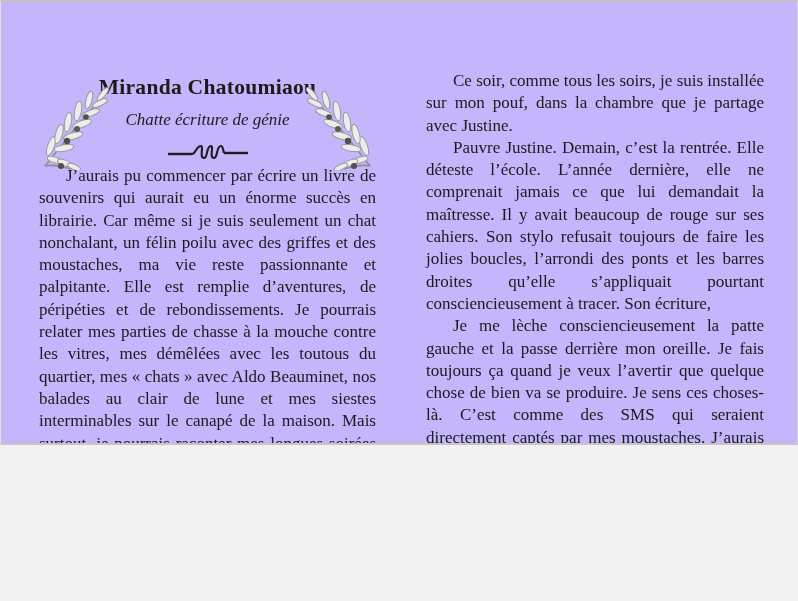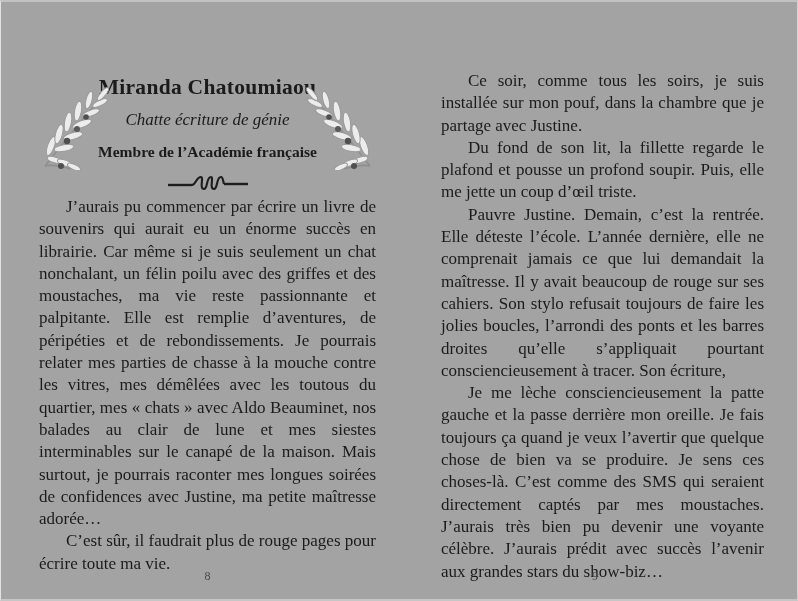--- a/index.html
+++ b/index.html
@@ -1,19 +1,19 @@
 <!DOCTYPE html>
 <html lang="fr"><head>
 <meta charset="utf-8">
 <style>
   html,body{margin:0;padding:0;background:#f2f2f2;}
   .book{
     position:relative;
-    width:798px;height:601px;
-    background:#a3a3a3;
+    width:798px;height:445px;
+    background:#c4b5fd;
     box-sizing:border-box;
     border-top:2px solid #c2c2c2;
     border-bottom:2px solid #c6c6c6;
     border-left:1px solid #e2e2e2;
     border-right:1px solid #d5d5d5;
     font-family:"Liberation Serif","DejaVu Serif",serif;
     color:#1b1b1b;
     overflow:hidden;
   }
   .page-left{position:absolute;left:38px;top:72px;width:337px;}
@@ -29,21 +29,21 @@
   .body-text{}
   .body-text p{
     margin:0;
     font-size:17px;
     line-height:22.3px;
     text-align:justify;
     text-indent:27px;
     hyphens:auto;
     -webkit-hyphens:auto;
   }
-  .page-right .body-text{margin-top:0;margin-left:15px;}
+  .page-right .body-text{margin-top:0;}
   .folio{
     position:absolute;top:567px;
     text-align:center;font-size:12px;color:#4a4a4a;
   }
   .folio-left{left:38px;width:337px;}
   .folio-right{left:425px;width:338px;}
 </style>
 </head>
 <body>
 
@@ -77,21 +77,20 @@
             <circle cx="30" cy="55" r="3.2" fill="#4f4f4f"></circle>
             <circle cx="40" cy="43" r="3" fill="#5a5a5a"></circle>
             <circle cx="49" cy="31" r="2.8" fill="#4f4f4f"></circle>
             <circle cx="24" cy="80" r="3" fill="#4f4f4f"></circle>
           </g>
         </svg>
       </span>
 
       <h1 class="title">Miranda Chatoumiaou</h1>
       <p class="subtitle">Chatte écriture de génie</p>
-      <p class="membership">Membre de l’Académie française</p>
 
       <span class="branch branch-right">
         <svg viewBox="0 0 84 84" width="84" height="84" aria-hidden="true">
           <g stroke="#8f8f8f" fill="none" stroke-width="1.6">
             <path d="M8 80 C 22 62, 40 40, 64 12"></path>
             <path d="M8 80 C 16 78, 24 80, 34 83"></path>
           </g>
           <g fill="#ececec" stroke="#9a9a9a" stroke-width="1">
             <ellipse cx="14" cy="60" rx="10" ry="3.4" transform="rotate(-70 14 60)"></ellipse>
             <ellipse cx="27" cy="62" rx="10" ry="3.4" transform="rotate(-10 27 62)"></ellipse>
@@ -128,21 +127,20 @@
 
     <div class="body-text">
         <p>J’aurais pu commencer par écrire un livre de souvenirs qui aurait eu un énorme succès en librairie. Car même si je suis seulement un chat nonchalant, un félin poilu avec des griffes et des moustaches, ma vie reste passionnante et palpitante. Elle est remplie d’aventures, de péripéties et de rebondissements. Je pourrais relater mes parties de chasse à la mouche contre les vitres, mes démêlées avec les toutous du quartier, mes « chats » avec Aldo Beauminet, nos balades au clair de lune et mes siestes interminables sur le canapé de la maison. Mais surtout, je pourrais raconter mes longues soirées de confidences avec Justine, ma petite maîtresse adorée…</p>
         <p>C’est sûr, il faudrait plus de rouge pages pour écrire toute ma vie.</p>
       </div>
   </div>
 
   <div class="page-right">
     <div class="body-text">
         <p>Ce soir, comme tous les soirs, je suis installée sur mon pouf, dans la chambre que je partage avec Justine.</p>
-        <p>Du fond de son lit, la fillette regarde le plafond et pousse un profond soupir. Puis, elle me jette un coup d’œil triste.</p>
         <p>Pauvre Justine. Demain, c’est la rentrée. Elle déteste l’école. L’année dernière, elle ne comprenait jamais ce que lui demandait la maîtresse. Il y avait beaucoup de rouge sur ses cahiers. Son stylo refusait toujours de faire les jolies boucles, l’arrondi des ponts et les barres droites qu’elle s’appliquait pourtant consciencieusement à tracer. Son écriture,</p>
         <p>Je me lèche consciencieusement la patte gauche et la passe derrière mon oreille. Je fais toujours ça quand je veux l’avertir que quelque chose de bien va se produire. Je sens ces choses-là. C’est comme des SMS qui seraient directement captés par mes moustaches. J’aurais très bien pu devenir une voyante célèbre. J’aurais prédit avec succès l’avenir aux grandes stars du show-biz…</p>
       </div>
   </div>
 
   <div class="folio folio-left">8</div>
   <div class="folio folio-right">9</div>
 
 </div>
 

